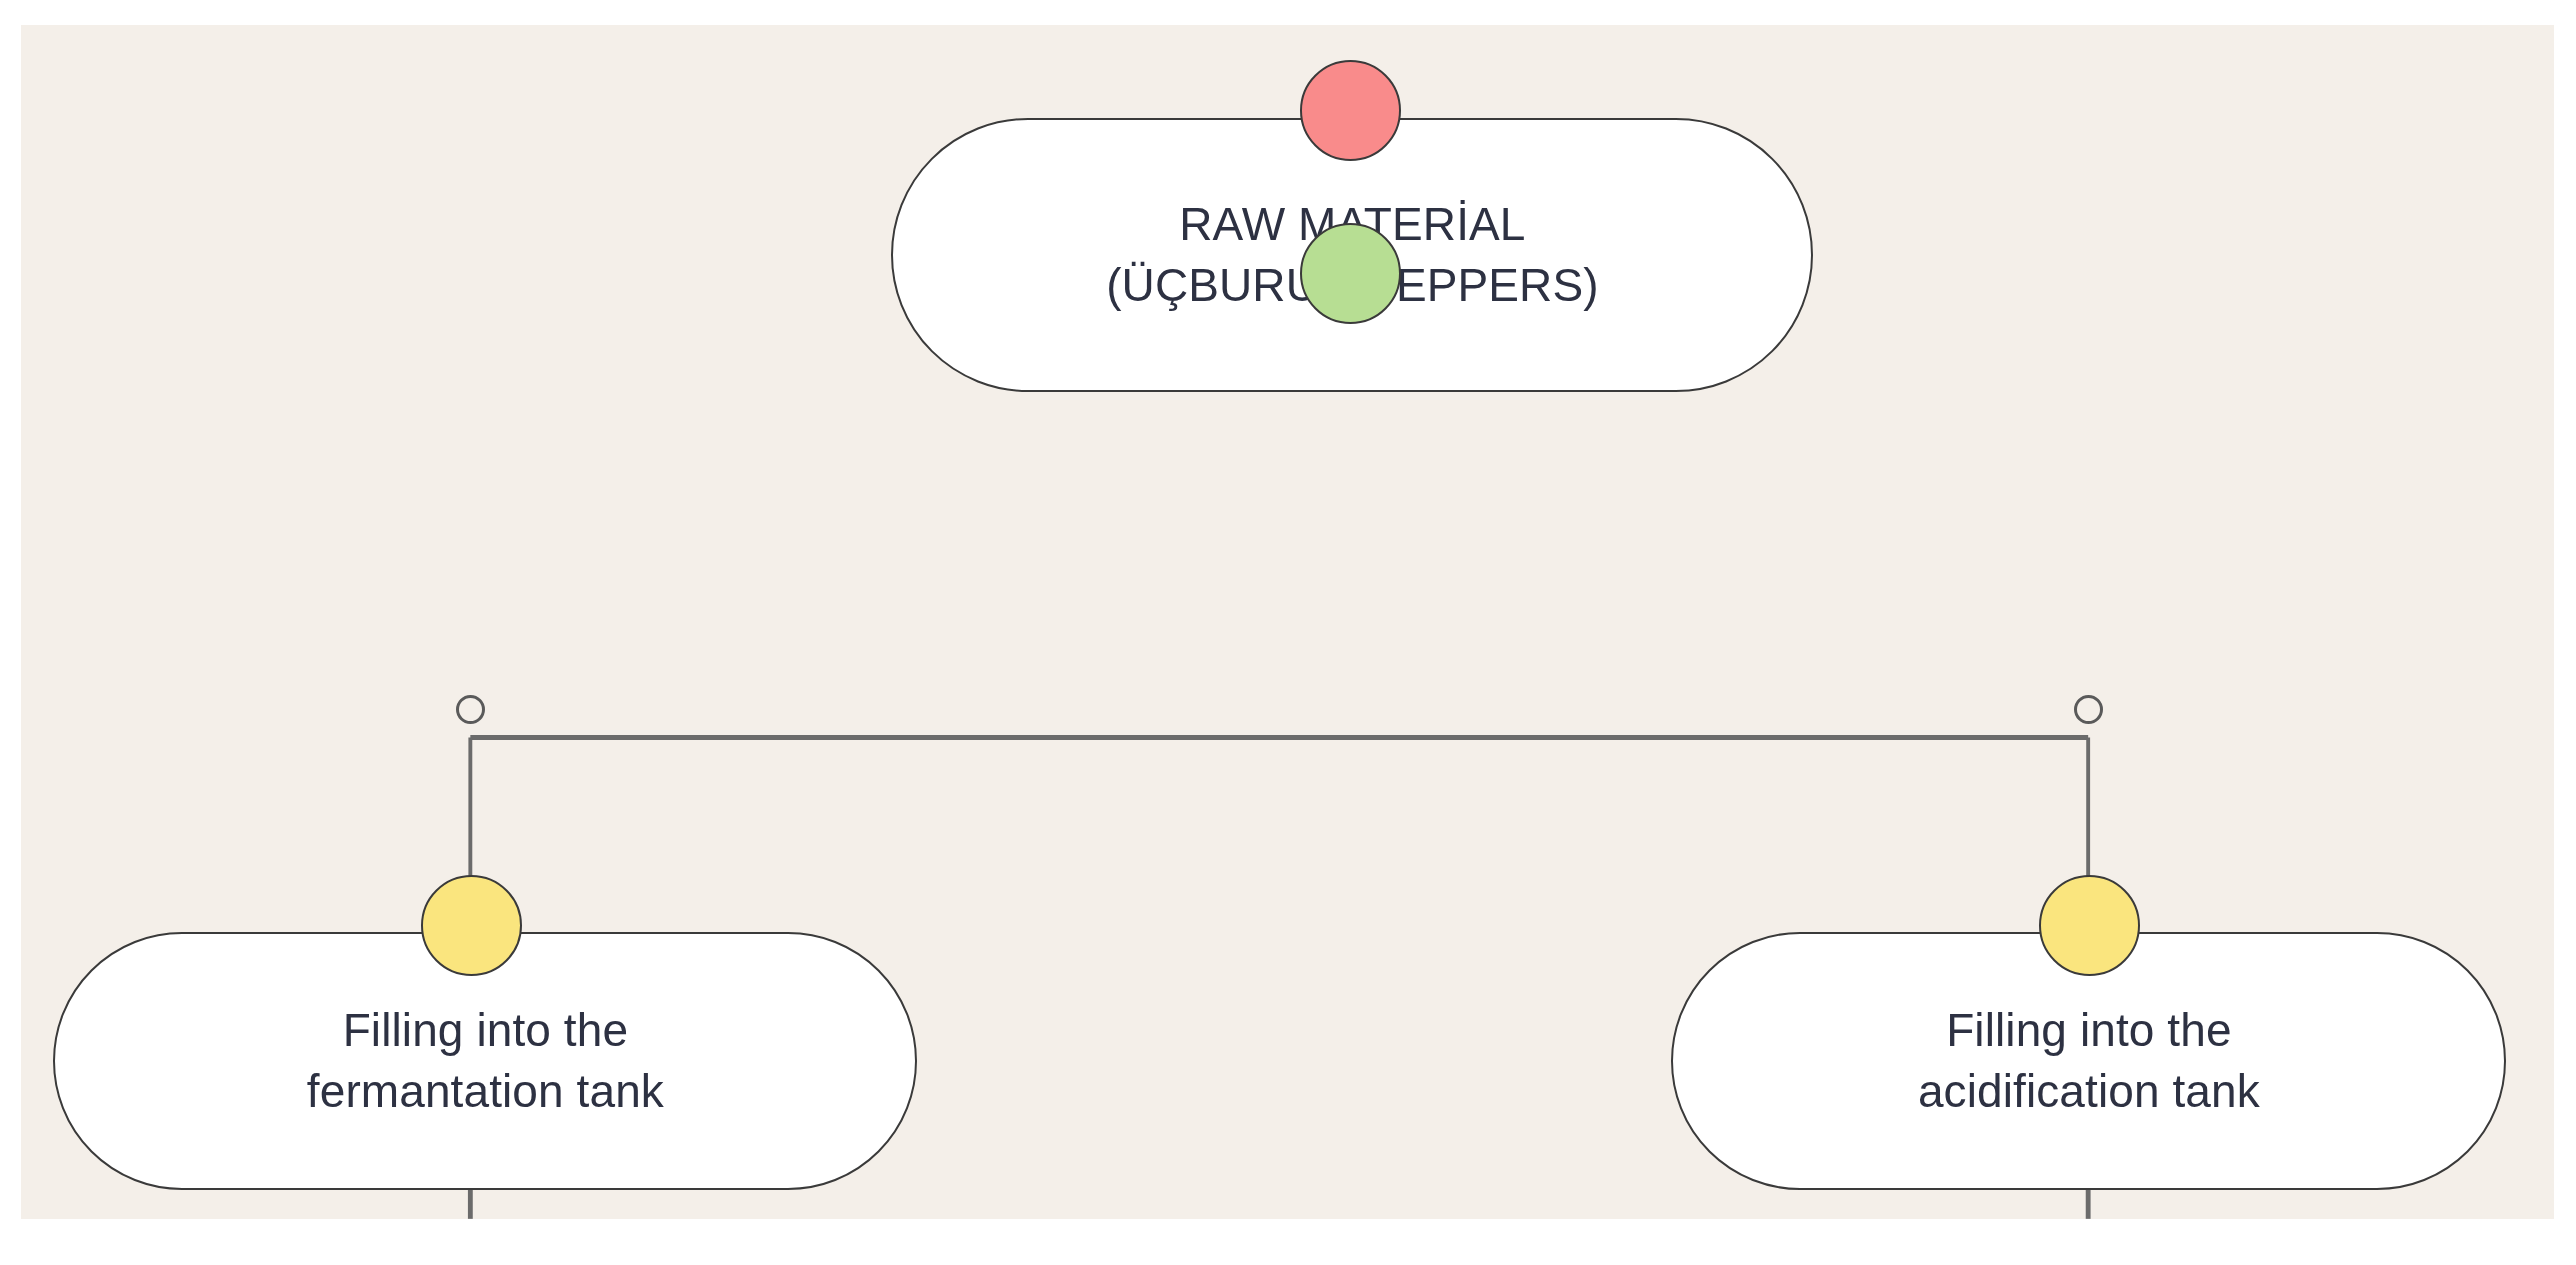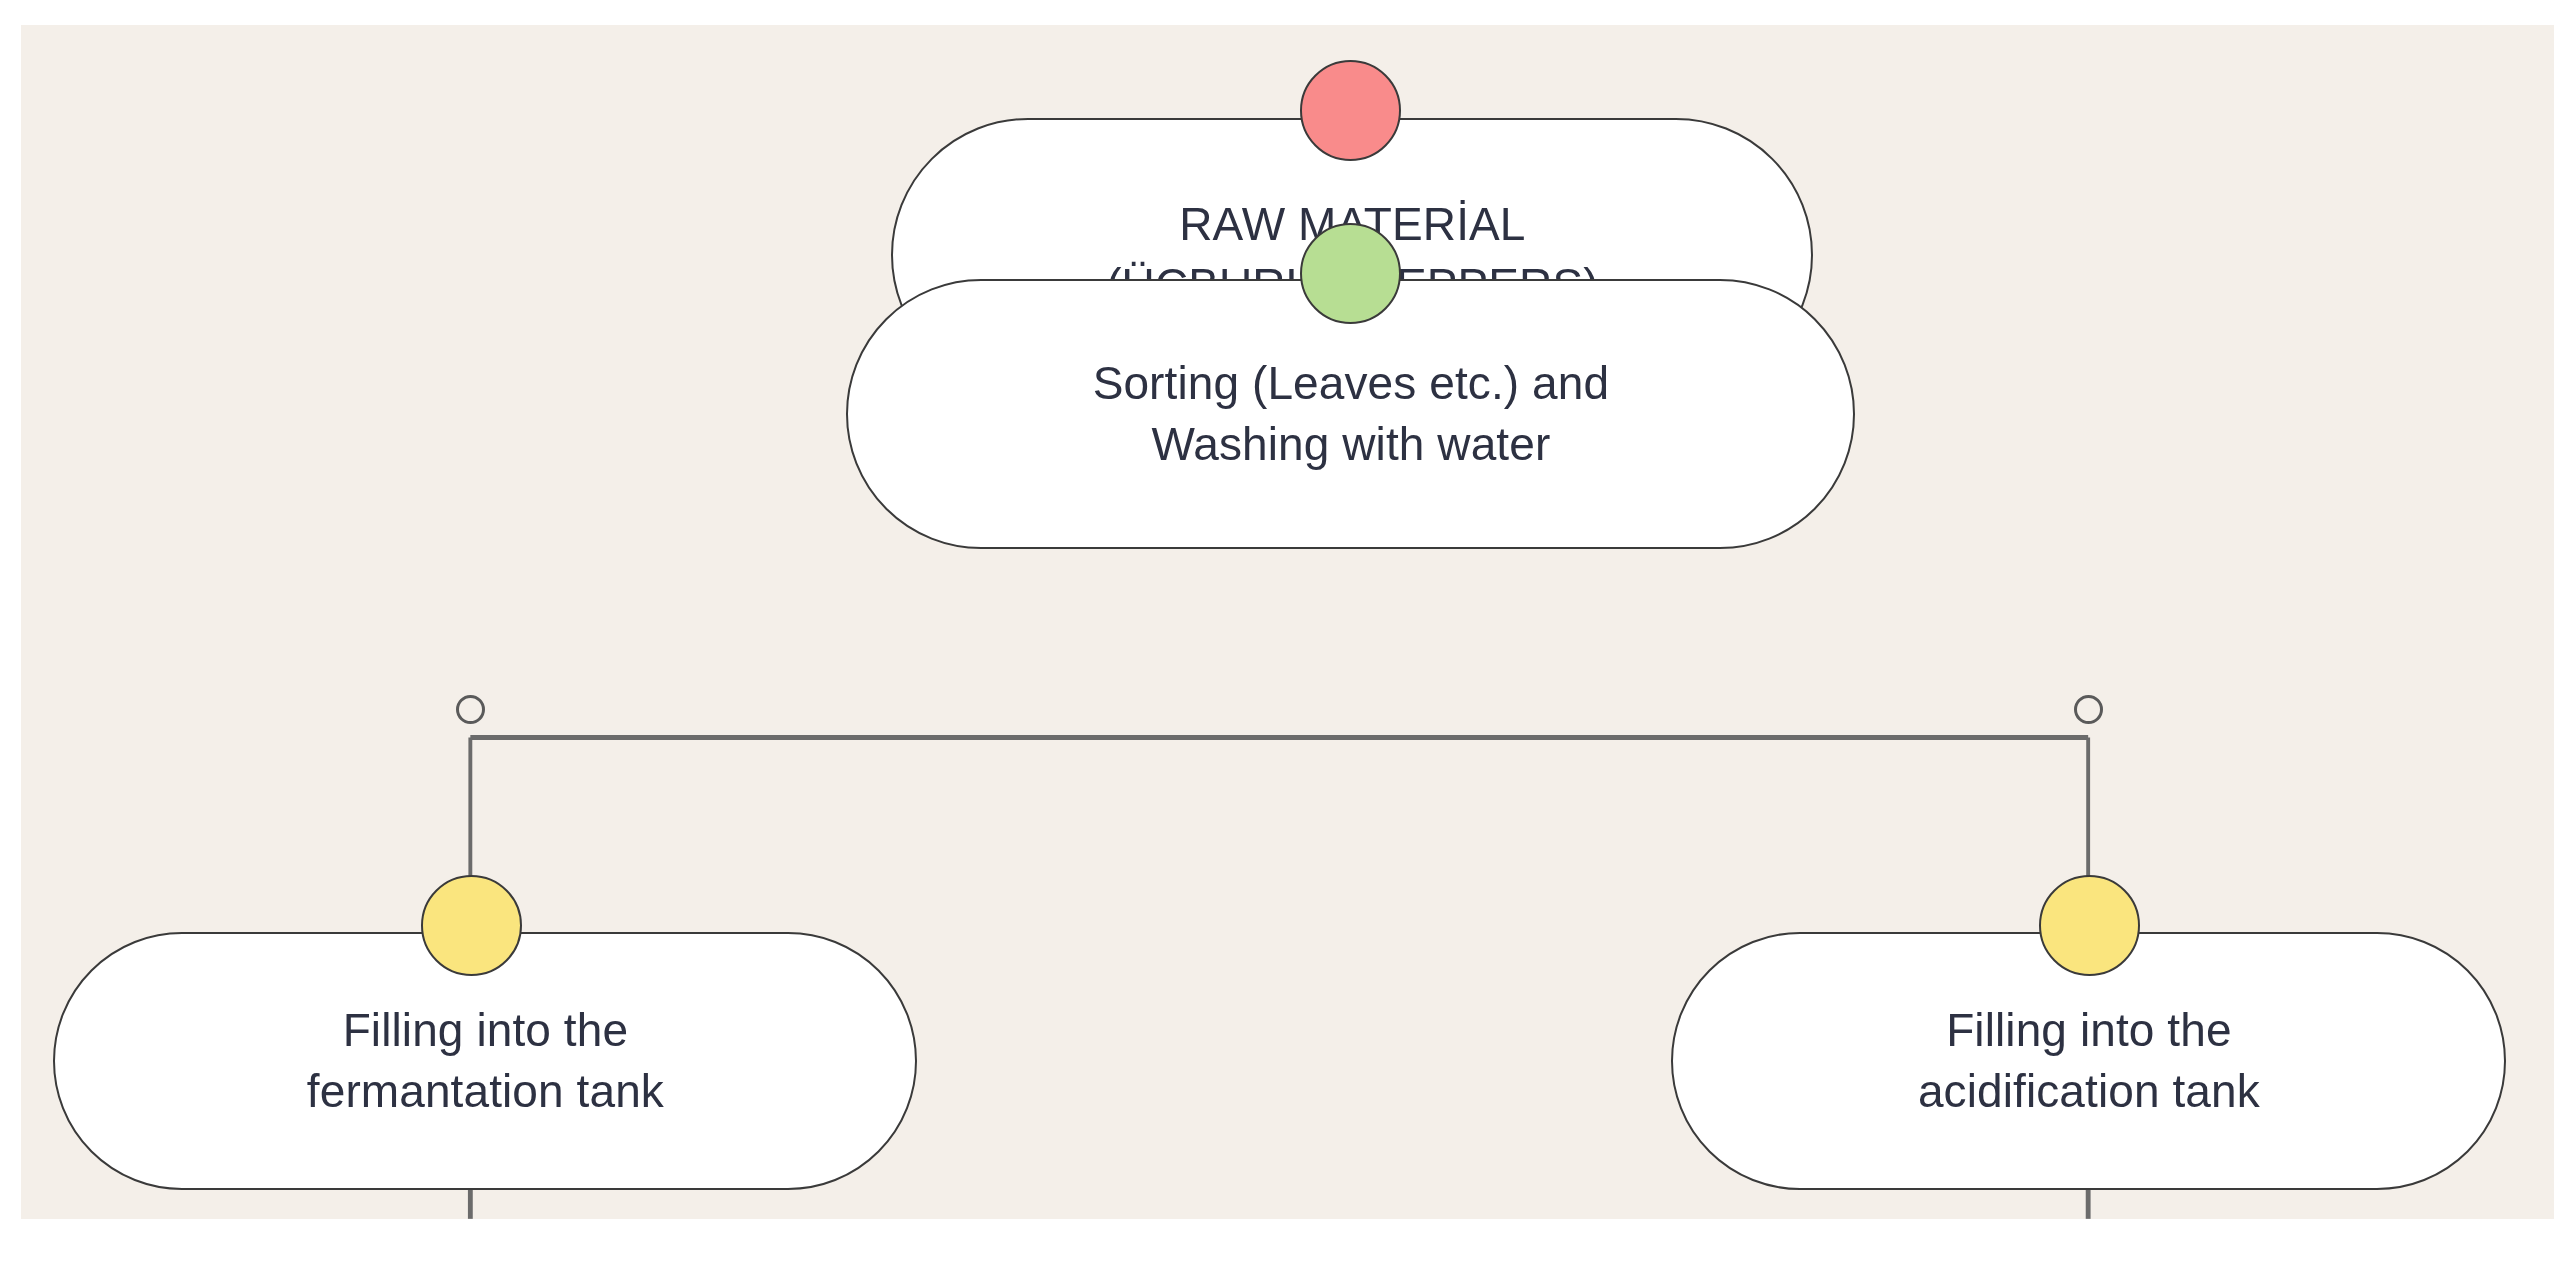--- a/index.html
+++ b/index.html
@@ -102,24 +102,20 @@
 
       <line x1="2130" y1="1200" x2="2130" y2="1230" stroke="#6b6b6b" stroke-width="5"></line>
     </svg>
 
     <div class="node" style="left:870px; top:93px; width:922px; height:274px; font-size:46px;">
       <span class="node-label">RAW MATERİAL
 (ÜÇBURUN PEPPERS)</span>
     </div>
     <div class="dot" style="left:1279px; top:35px; width:101px; height:101px; background:#f98b8b;"></div>
 
-    <div class="node" style="left:825px; top:254px; width:1009px; height:270px; font-size:46px;">
-      <span class="node-label">Sorting (Leaves etc.) and
-Washing with water</span>
-    </div>
     <div class="dot" style="left:1279px; top:198px; width:101px; height:101px; background:#b7de93;"></div>
 
     <div class="handle" style="left:435px; top:670px;"></div>
     <div class="handle" style="left:2053px; top:670px;"></div>
 
     <div class="node" style="left:32px; top:907px; width:864px; height:258px; font-size:46px;">
       <span class="node-label">Filling into the
 fermantation tank</span>
     </div>
     <div class="dot" style="left:400px; top:850px; width:101px; height:101px; background:#fae57e;"></div>

